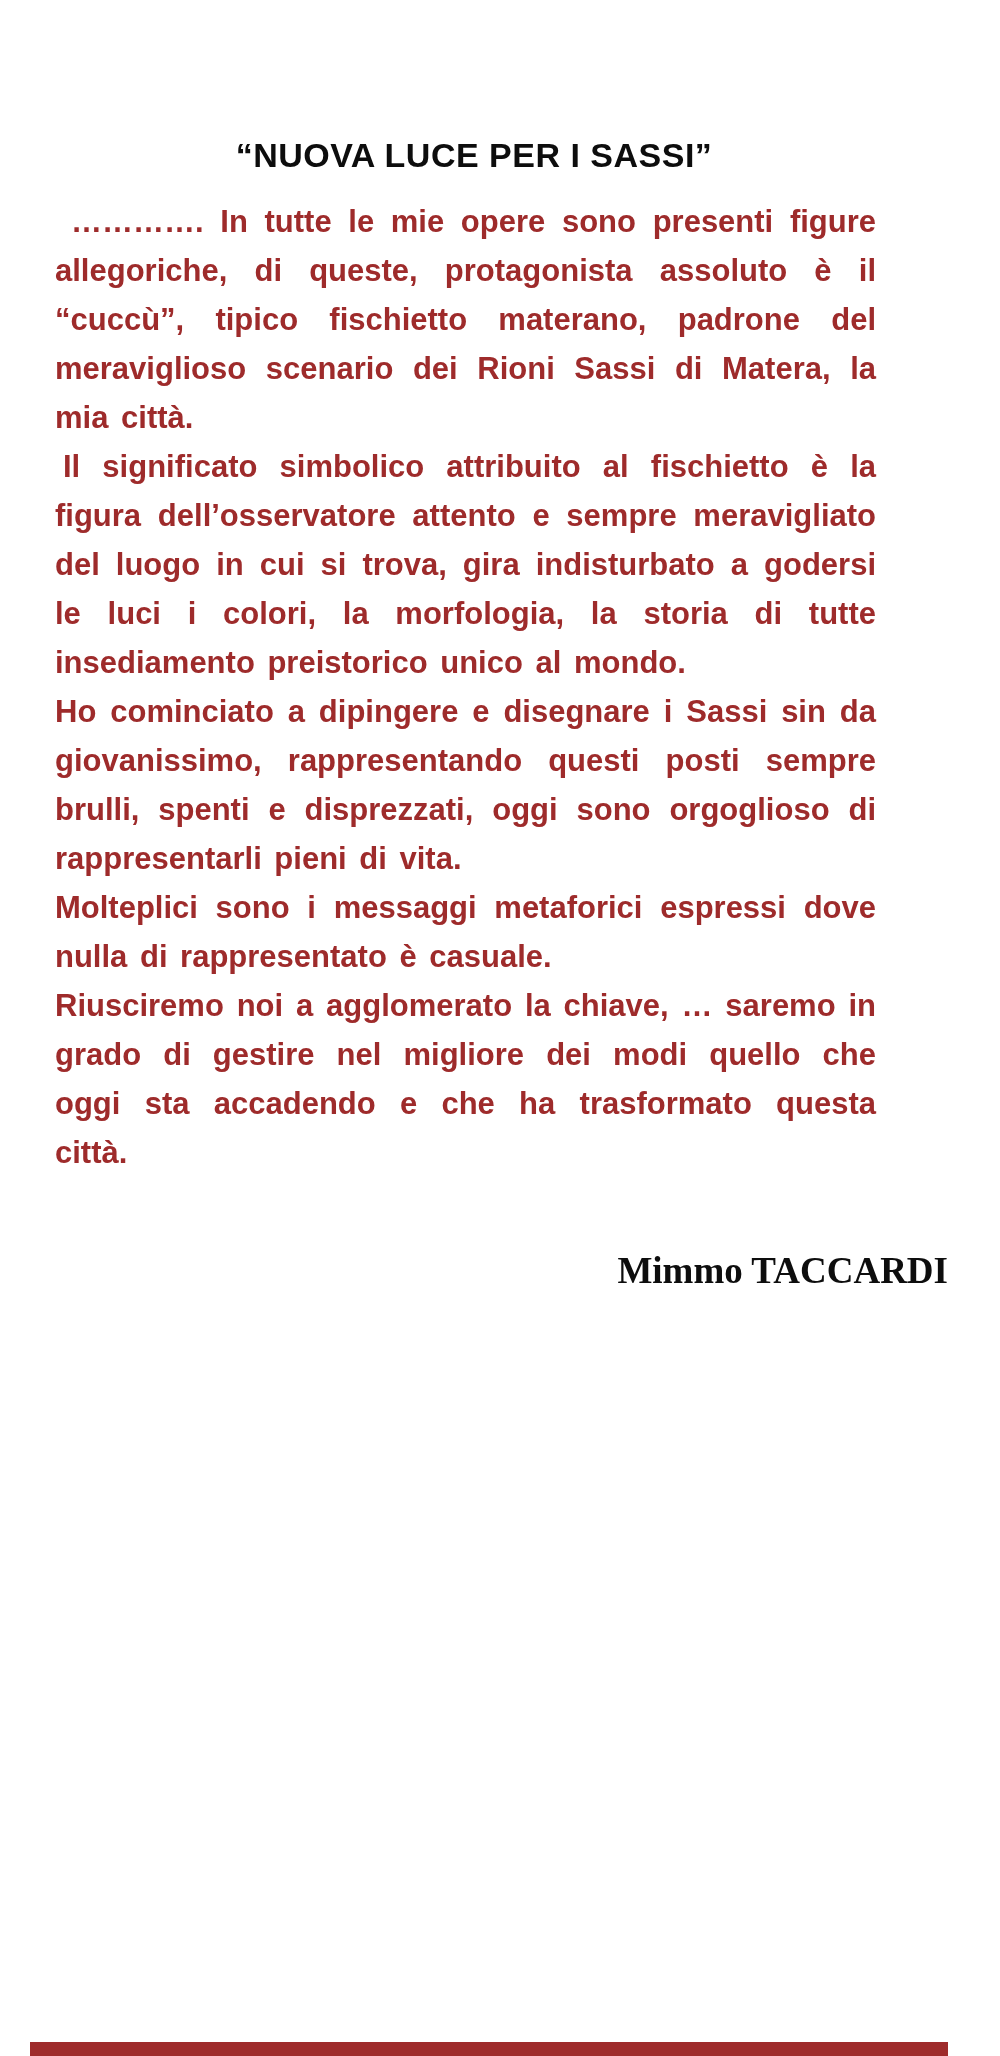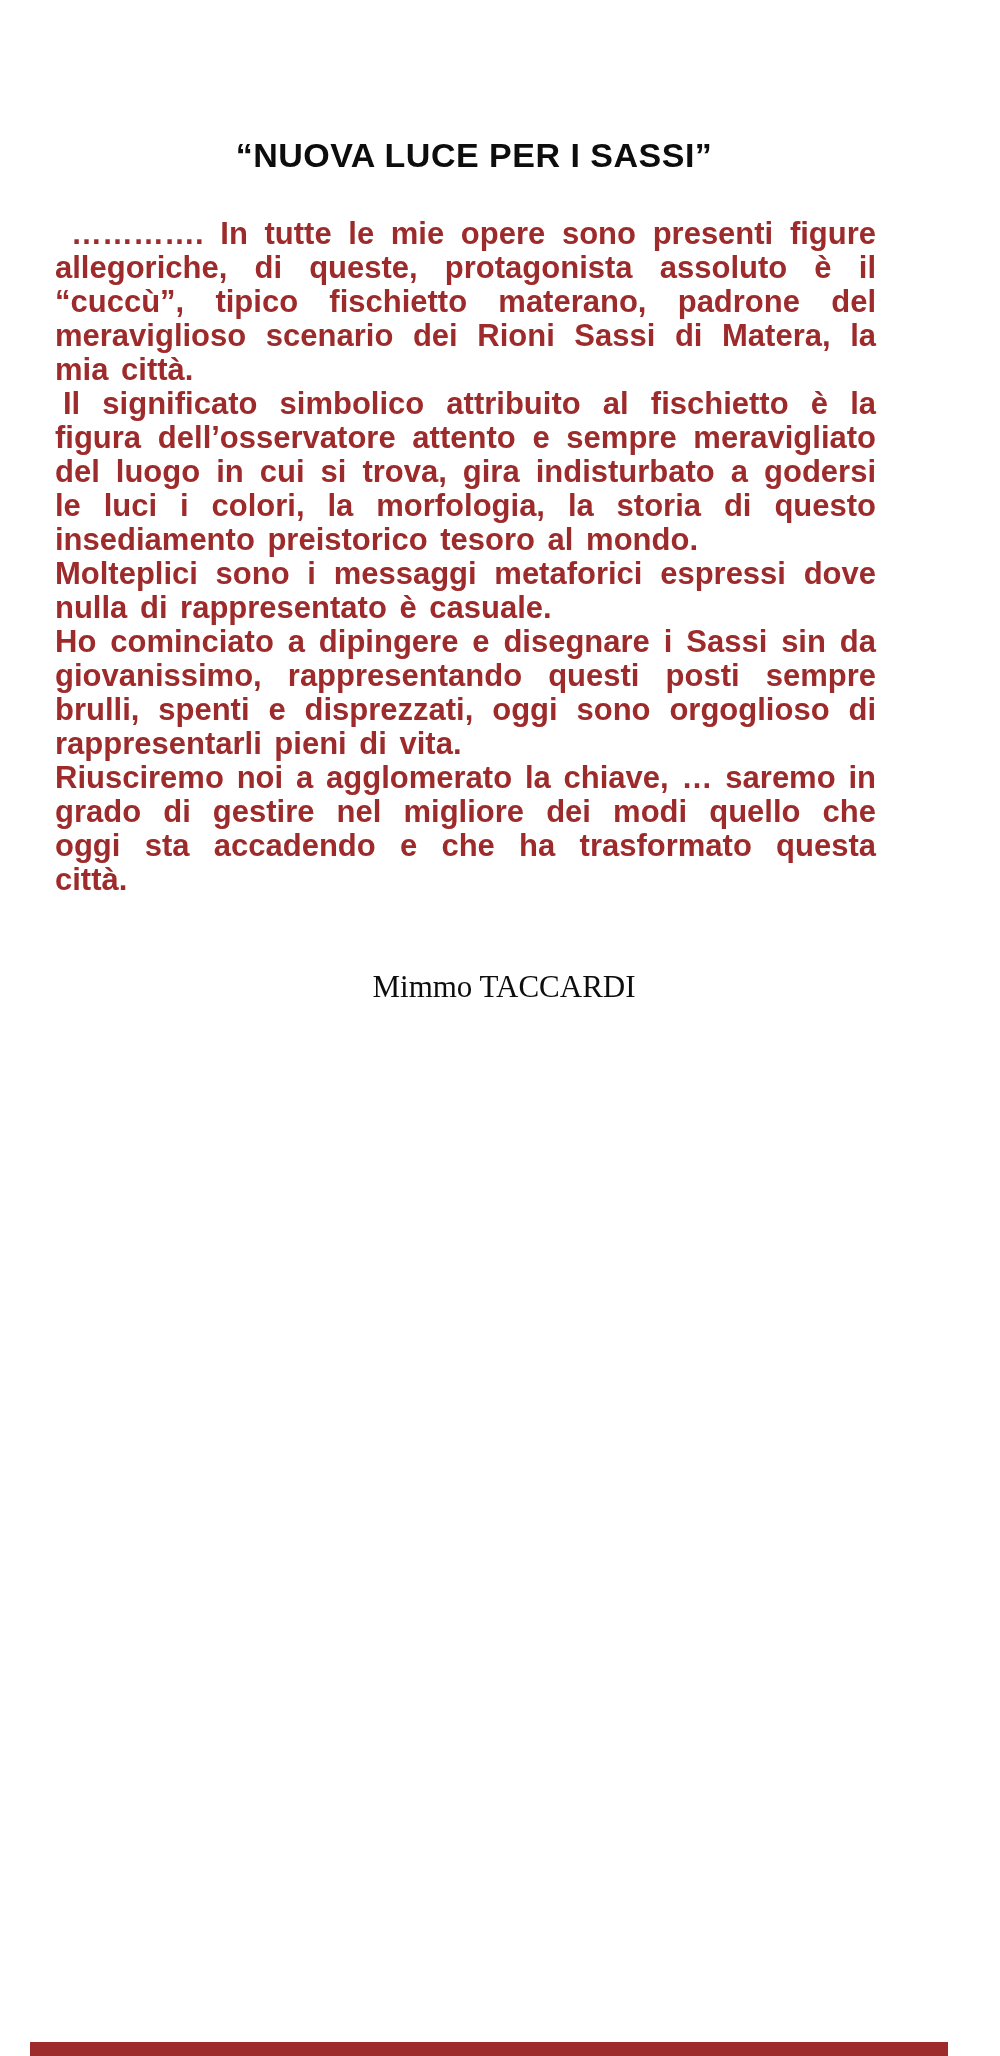--- a/index.html
+++ b/index.html
@@ -13,63 +13,63 @@
   }
   .title {
     padding-top: 136px;
     text-align: center;
     font-size: 34px;
     font-weight: bold;
     letter-spacing: 0.5px;
     color: var(--title-color, #0d0d0d);
   }
   .body-text {
-    margin-top: 42px;
+    margin-top: 22px;
     padding-left: 55px;
     padding-right: 72px;
     color: var(--text-color, #9e2b2b);
     font-size: 31px;
     font-weight: bold;
-    line-height: 34px;
+    line-height: 49px;
     text-align: justify;
     word-spacing: 4px;
   }
   .body-text p { margin: 0; }
   .body-text p.indent-lg { text-indent: 16px; }
   .body-text p.indent-sm { text-indent: 8px; }
   .signature {
     margin-top: 72px;
-    text-align: center;
+    text-align: right;
     text-indent: 60px;
     font-family: "Liberation Serif", serif;
-    font-size: 31px;
-    font-weight: normal;
+    font-size: 37px;
+    font-weight: bold;
     color: var(--title-color, #0d0d0d);
   }
   .footer-bar {
     position: absolute;
     left: 30px;
     right: 0;
     bottom: 0;
     height: 14px;
     background: var(--text-color, #9e2b2b);
   }
 </style>
 </head>
 <body>
 
 <div class="page">
 
   <div class="title">“NUOVA LUCE PER I SASSI”</div>
 
   <div class="body-text">
     <p class="indent-lg">…………. In tutte le mie opere sono presenti figure allegoriche, di queste, protagonista assoluto è il “cuccù”, tipico fischietto materano, padrone del meraviglioso scenario dei Rioni Sassi di Matera, la mia città.</p>
-    <p class="indent-sm">Il significato simbolico attribuito al fischietto è la figura dell’osservatore attento e sempre meravigliato del luogo in cui si trova, gira indisturbato a godersi le luci i colori, la morfologia, la storia di questo insediamento preistorico tesoro al mondo.</p>
+    <p class="indent-sm">Il significato simbolico attribuito al fischietto è la figura dell’osservatore attento e sempre meravigliato del luogo in cui si trova, gira indisturbato a godersi le luci i colori, la morfologia, la storia di tutte insediamento preistorico unico al mondo.</p>
+    <p>Ho cominciato a dipingere e disegnare i Sassi sin da giovanissimo, rappresentando questi posti sempre brulli, spenti e disprezzati, oggi sono orgoglioso di rappresentarli pieni di vita.</p>
     <p>Molteplici sono i messaggi metaforici espressi dove nulla di rappresentato è casuale.</p>
-    <p>Ho cominciato a dipingere e disegnare i Sassi sin da giovanissimo, rappresentando questi posti sempre brulli, spenti e disprezzati, oggi sono orgoglioso di rappresentarli pieni di vita.</p>
     <p>Riusciremo noi a agglomerato la chiave, … saremo in grado di gestire nel migliore dei modi quello che oggi sta accadendo e che ha trasformato questa città.</p>
   </div>
 
   <div class="signature">Mimmo TACCARDI</div>
 
   <div class="footer-bar"></div>
 
 </div>
 
 </body></html>

